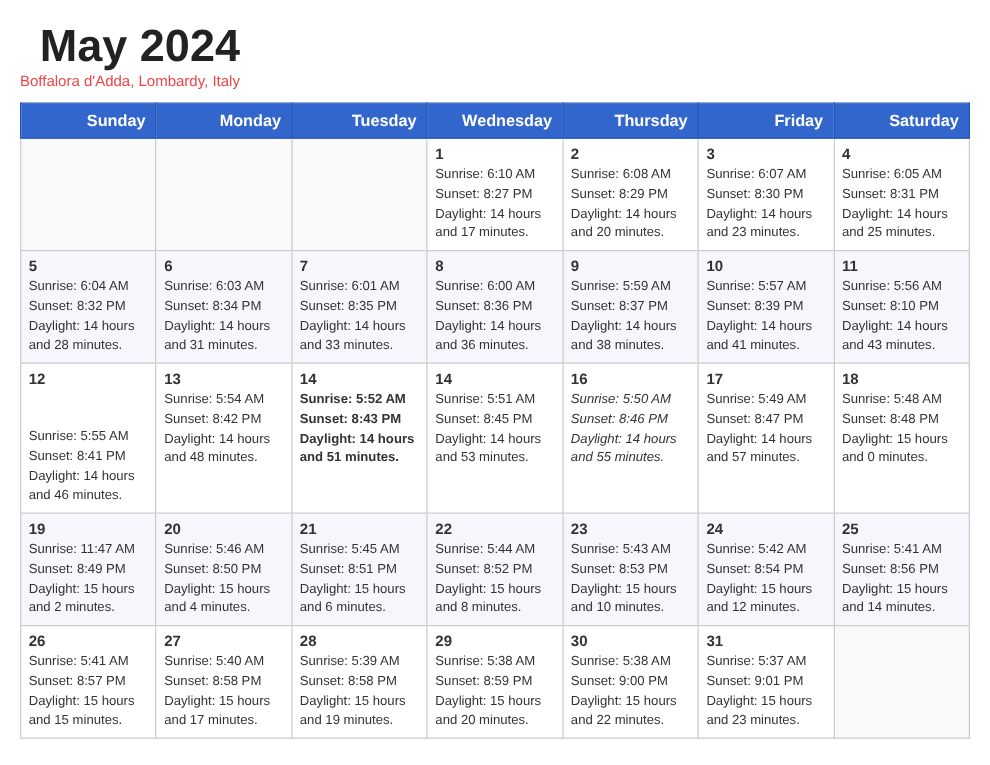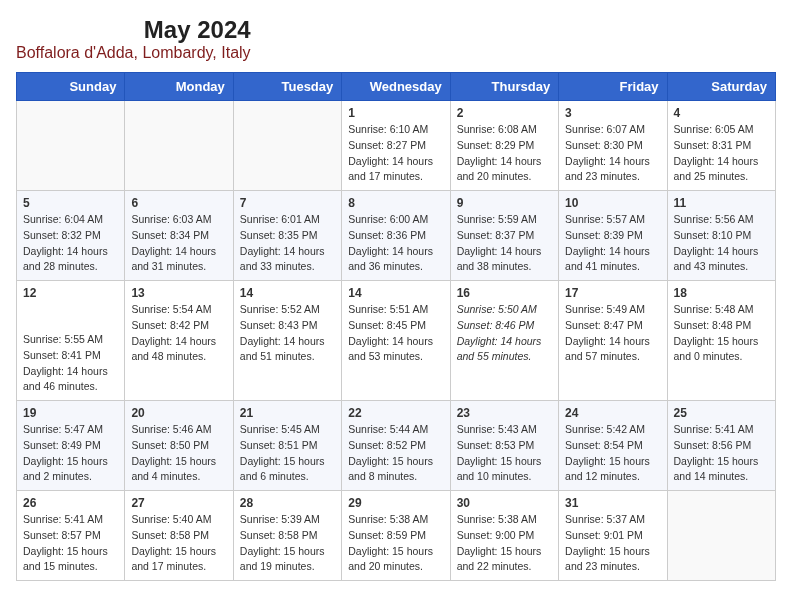--- a/index.html
+++ b/index.html
@@ -18,27 +18,27 @@
     }
     .logo {
       display: flex;
       align-items: center;
       gap: 4px;
     }
     .title-block {
       text-align: right;
     }
     .month-title {
-      font-size: 24px;
+      font-size: 36px;
       font-weight: bold;
       color: #222;
     }
     .location-title {
-      font-size: 16px;
-      color: #7f1d1d;
+      font-size: 12px;
+      color: #ef4444;
       font-weight: normal;
     }
     .calendar {
       width: 100%;
       border-collapse: collapse;
       border: 1px solid #ccc;
     }
     .calendar th {
       background: #3366cc;
       color: #fff;
@@ -195,21 +195,21 @@
         </td>
         <td>
           <span class="day-number">13</span>
           <div class="day-info" style="white-space: pre-line;">Sunrise: 5:54 AM
 Sunset: 8:42 PM
 Daylight: 14 hours
 and 48 minutes.</div>
         </td>
         <td>
           <span class="day-number">14</span>
-          <div class="day-info" style="white-space: pre-line;">Sunrise: 5:52 AM
+          <div class="day-info" style="white-space: pre-line; font-weight: bold;">Sunrise: 5:52 AM
 Sunset: 8:43 PM
 Daylight: 14 hours
 and 51 minutes.</div>
         </td>
         <td>
           <span class="day-number">14</span>
           <div class="day-info" style="white-space: pre-line;">Sunrise: 5:51 AM
 Sunset: 8:45 PM
 Daylight: 14 hours
 and 53 minutes.</div>
@@ -232,21 +232,21 @@
           <span class="day-number">18</span>
           <div class="day-info" style="white-space: pre-line;">Sunrise: 5:48 AM
 Sunset: 8:48 PM
 Daylight: 15 hours
 and 0 minutes.</div>
         </td>
       </tr>
       <tr>
         <td>
           <span class="day-number">19</span>
-          <div class="day-info" style="white-space: pre-line;">Sunrise: 5:47 AM
+          <div class="day-info" style="white-space: pre-line;">Sunrise: 11:47 AM
 Sunset: 8:49 PM
 Daylight: 15 hours
 and 2 minutes.</div>
         </td>
         <td>
           <span class="day-number">20</span>
           <div class="day-info" style="white-space: pre-line;">Sunrise: 5:46 AM
 Sunset: 8:50 PM
 Daylight: 15 hours
 and 4 minutes.</div>

